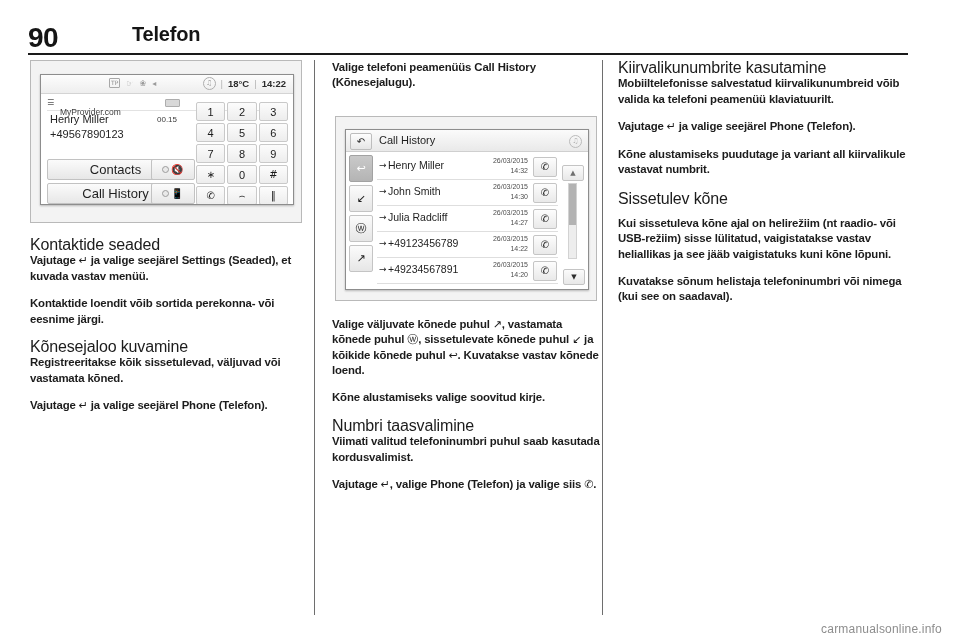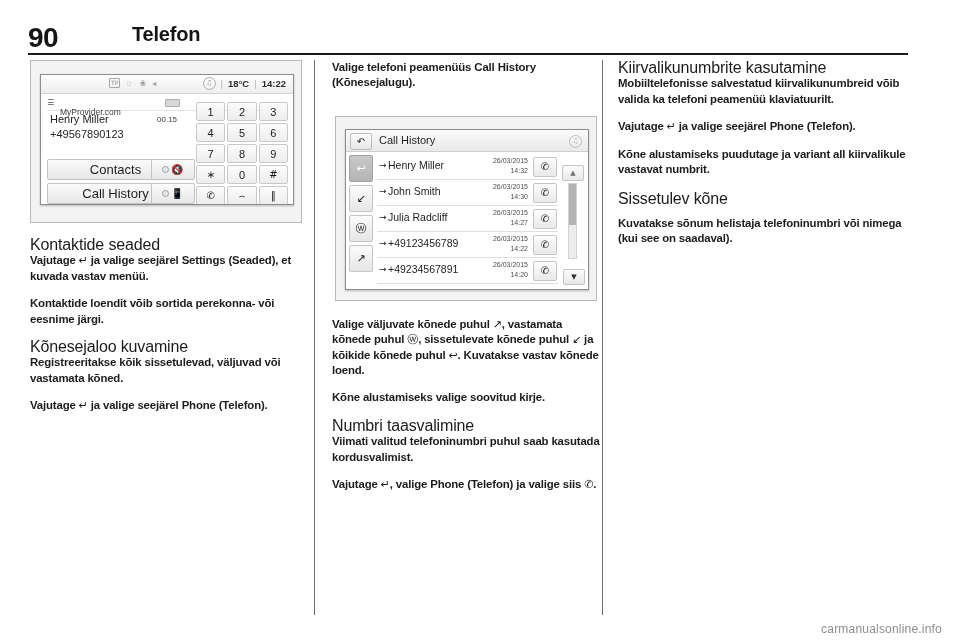--- a/index.html
+++ b/index.html
@@ -700,17 +700,18 @@
 
     <div class="p">
       <span>Vajutage </span><span class="sym">↵</span><span> ja valige seejärel Phone (Telefon).</span>
     </div>
 
     <div class="p">Kõne alustamiseks puudutage ja variant all kiirvalikule vastavat numbrit.</div>
 
     <div class="h gap-top">Sissetulev kõne</div>
     <div style="height:8px"></div>
 
+    <div class="p">Kui sissetuleva kõne ajal on helirežiim (nt raadio- või USB-režiim) sisse lülitatud, vaigistatakse vastav heliallikas ja see jääb vaigistatuks kuni kõne lõpuni.</div>
     <div class="p">Kuvatakse sõnum helistaja telefoninumbri või nimega (kui see on saadaval).</div>
   </div>
 
   <div class="watermark">carmanualsonline.info</div>
 </div>
 
 </body></html>

